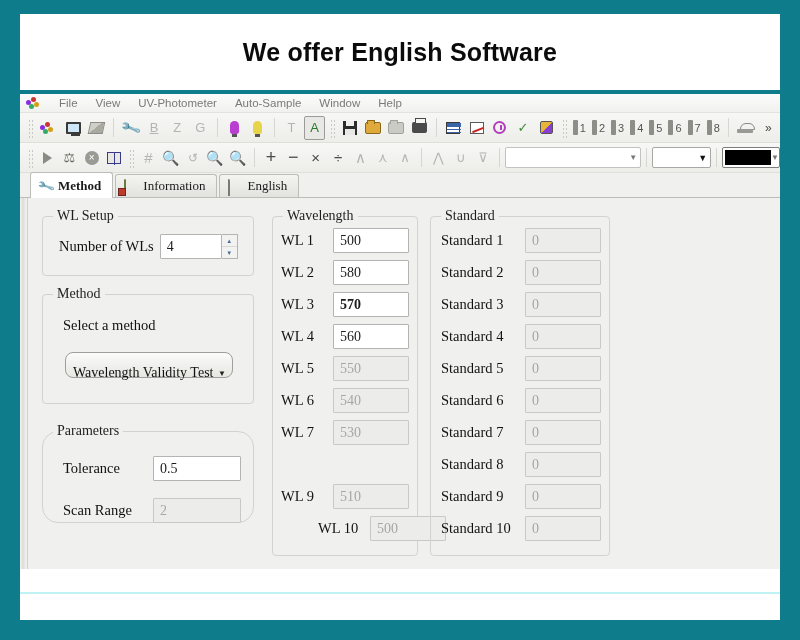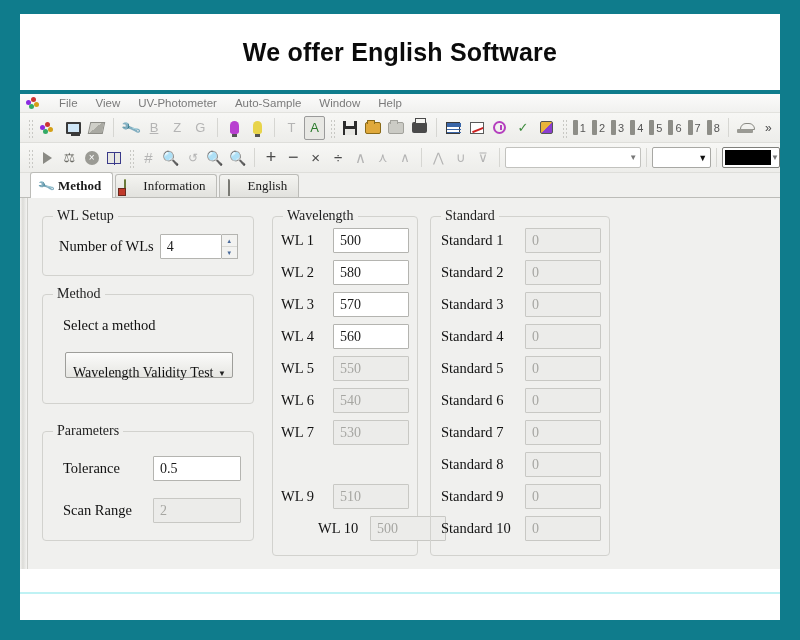--- a/index.html
+++ b/index.html
@@ -243,21 +243,21 @@
 
   .spinner { display:flex; align-items:stretch; }
   .spin-btns { width:16px; border:1px solid #b4b4b0; border-left:none; background:#f2f2f0; display:flex; flex-direction:column;}
   .spin-btns .sb { flex:1; display:flex; align-items:center; justify-content:center; font-size:6px; color:#4a6a9a;}
   .spin-btns .sb:first-child{ border-bottom:1px solid #d8d8d4;}
 
   .combo {
     height: 26px;
     border: 1px solid #9e9e9a;
     background: linear-gradient(#fbfbfa,#e6e6e2);
-    border-radius: 2px;
+    border-radius: 8px;
     display:flex; align-items:center; justify-content:space-between;
     padding: 16px 6px 0 7px;
     font-size: 14px; color:#111;
     font-family: "Liberation Serif", serif;
   }
   .combo .carr { font-size: 8px; color:#222; }
 
   
   .statusarea {
     position:absolute; left:0; bottom:0; width:760px; height:25px;
@@ -523,21 +523,21 @@
           <div class="glabel">Method</div>
           <div class="row" style="left:20px; top:22px;">
             <span class="lbl">Select a method</span>
           </div>
           <div class="combo" style="position:absolute; left:22px; top:57px; width:168px;">
             <span>Wavelength Validity Test</span>
             <span class="carr">▼</span>
           </div>
         </div>
 
-        <div class="gbox" style="left:22px; top:233px; width:212px; height:110px;">
+        <div class="gbox" style="left:22px; top:233px; width:212px; height:92px;border-radius:16px;">
           <div class="glabel">Parameters</div>
           <div class="row" style="left:20px; top:24px;">
             <span class="lbl" style="width:78px;">Tolerance</span>
             <span class="field" style="width:88px; margin-left:12px;">0.5</span>
           </div>
           <div class="row" style="left:20px; top:66px;">
             <span class="lbl" style="width:78px;">Scan Range</span>
             <span class="field disabled" style="width:88px; margin-left:12px;">2</span>
           </div>
         </div>
@@ -548,21 +548,21 @@
           <div class="row" style="left:8px; top:11px;">
               <span class="lbl" style="width:52px;">WL 1</span>
               <span class="field" style="width:76px;">500</span>
             </div>
           <div class="row" style="left:8px; top:43px;">
               <span class="lbl" style="width:52px;">WL 2</span>
               <span class="field" style="width:76px;">580</span>
             </div>
           <div class="row" style="left:8px; top:75px;">
               <span class="lbl" style="width:52px;">WL 3</span>
-              <span class="field" style="width:76px;">570</span>
+              <span class="field" style="width:76px;font-weight:bold;">570</span>
             </div>
           <div class="row" style="left:8px; top:107px;">
               <span class="lbl" style="width:52px;">WL 4</span>
               <span class="field" style="width:76px;">560</span>
             </div>
           <div class="row" style="left:8px; top:139px;">
               <span class="lbl" style="width:52px;">WL 5</span>
               <span class="field disabled" style="width:76px;">550</span>
             </div>
           <div class="row" style="left:8px; top:171px;">

